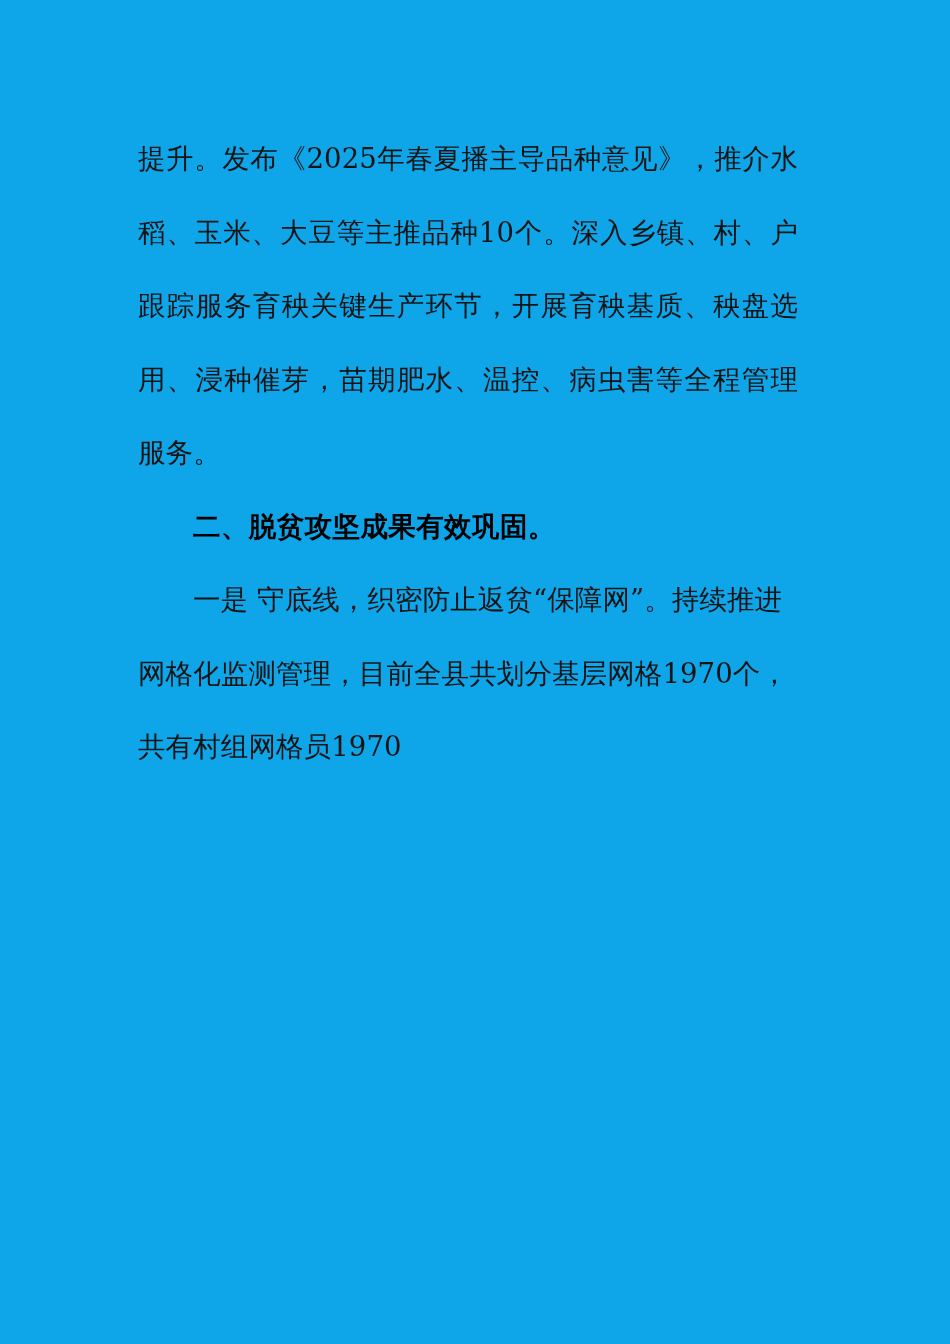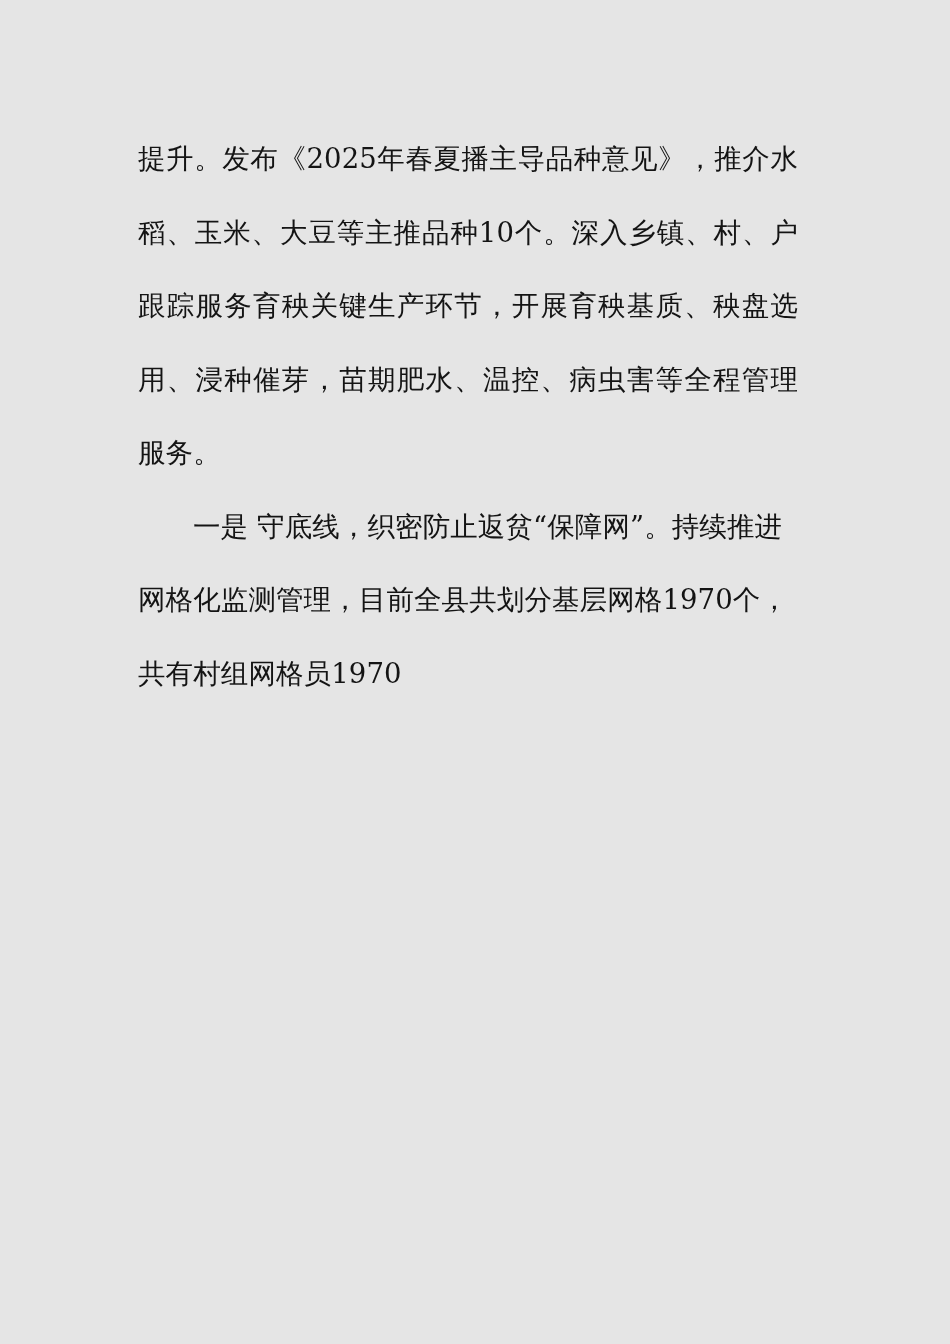--- a/index.html
+++ b/index.html
@@ -6,21 +6,21 @@
   html, body {
     margin: 0;
     padding: 0;
     background: #ffffff;
   }
 
   .page {
     position: relative;
     width: 950px;
     height: 1344px;
-    background: #e5e5e5;
+    background: #0ea5e9;
     overflow: hidden;
     font-family: "DejaVu Serif", "Liberation Serif", serif;
   }
 
   .doc-body {
     position: absolute;
     left: 138px;
     top: 122px;
     width: 660px;
   }
@@ -64,17 +64,18 @@
 </style>
 </head>
 <body>
 
 <div class="page">
   <div class="doc-body">
 
     <p class="para">提升。发布《2025年春夏播主导品种意见》，推介水稻、玉米、大豆等主推品种10个。深入乡镇、村、户跟踪服务育秧关键生产环节，开展育秧基质、秧盘选用、浸种催芽，苗期肥水、温控、病虫害等全程管理服务。</p>
 
 
+    <p class="heading">二、脱贫攻坚成果有效巩固。</p>
 
     <p class="para indent continued">一是 守底线，织密防止返贫“保障网”。持续推进网格化监测管理，目前全县共划分基层网格1970个，共有村组网格员1970</p>
 
   </div>
 </div>
 
 </body></html>

